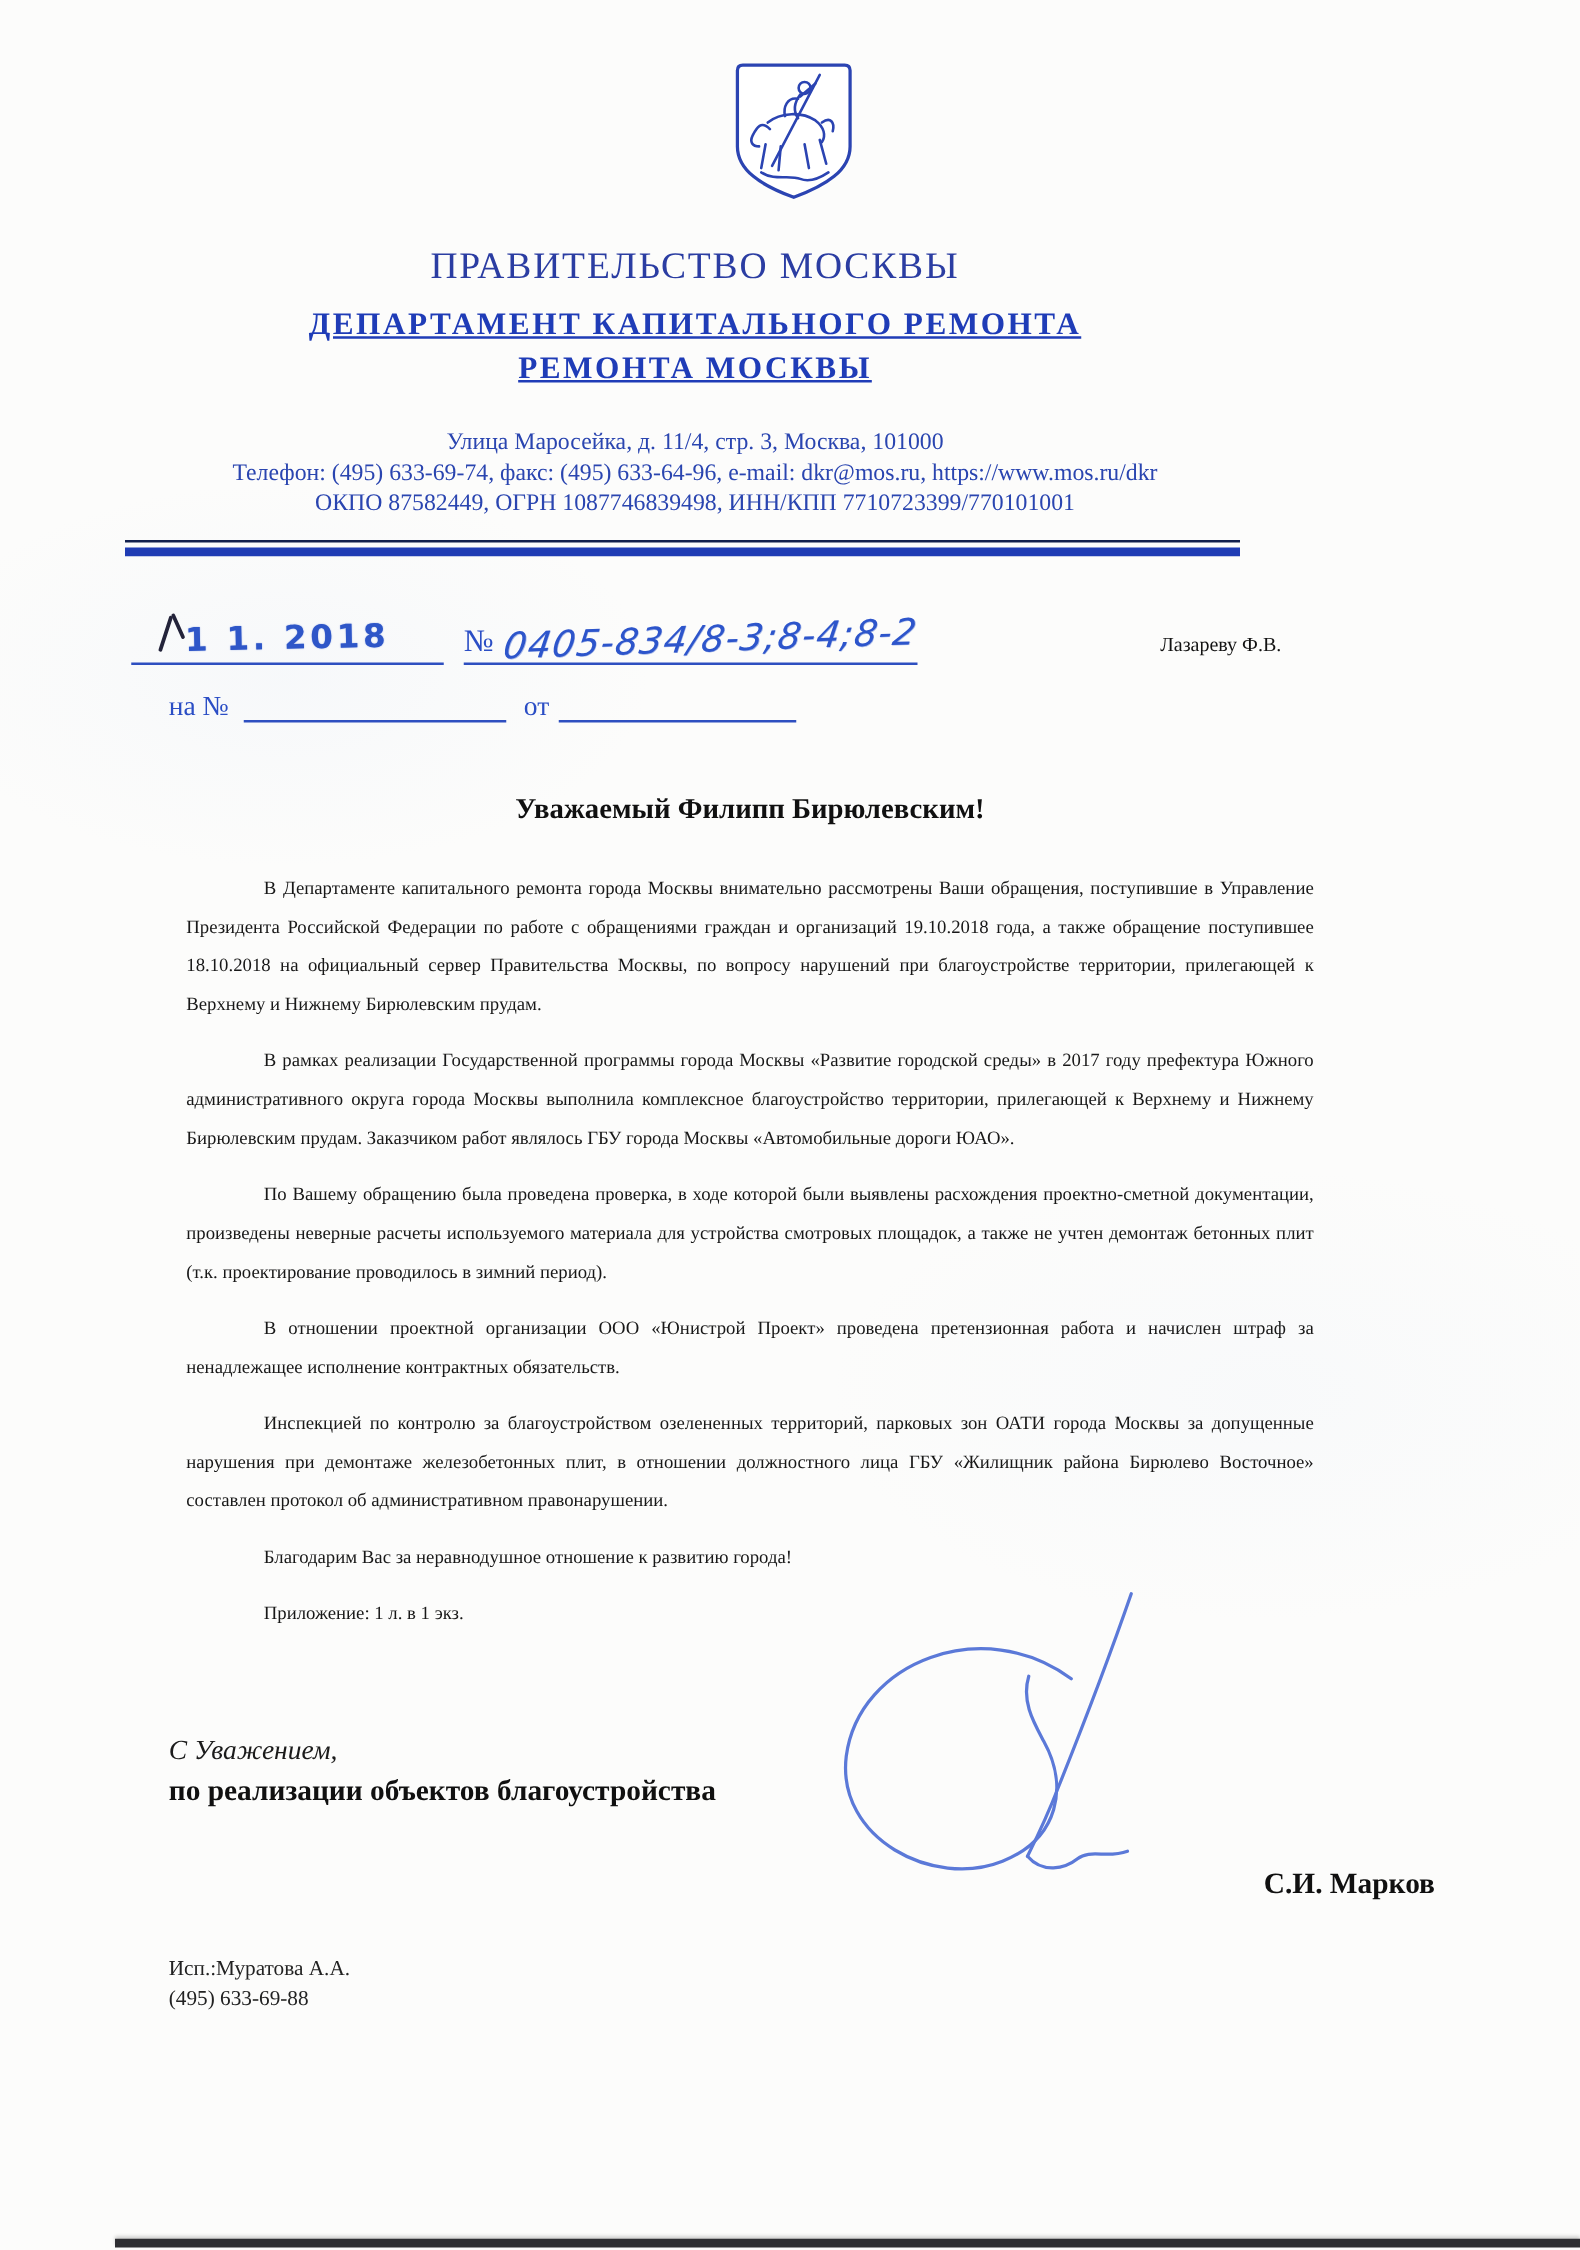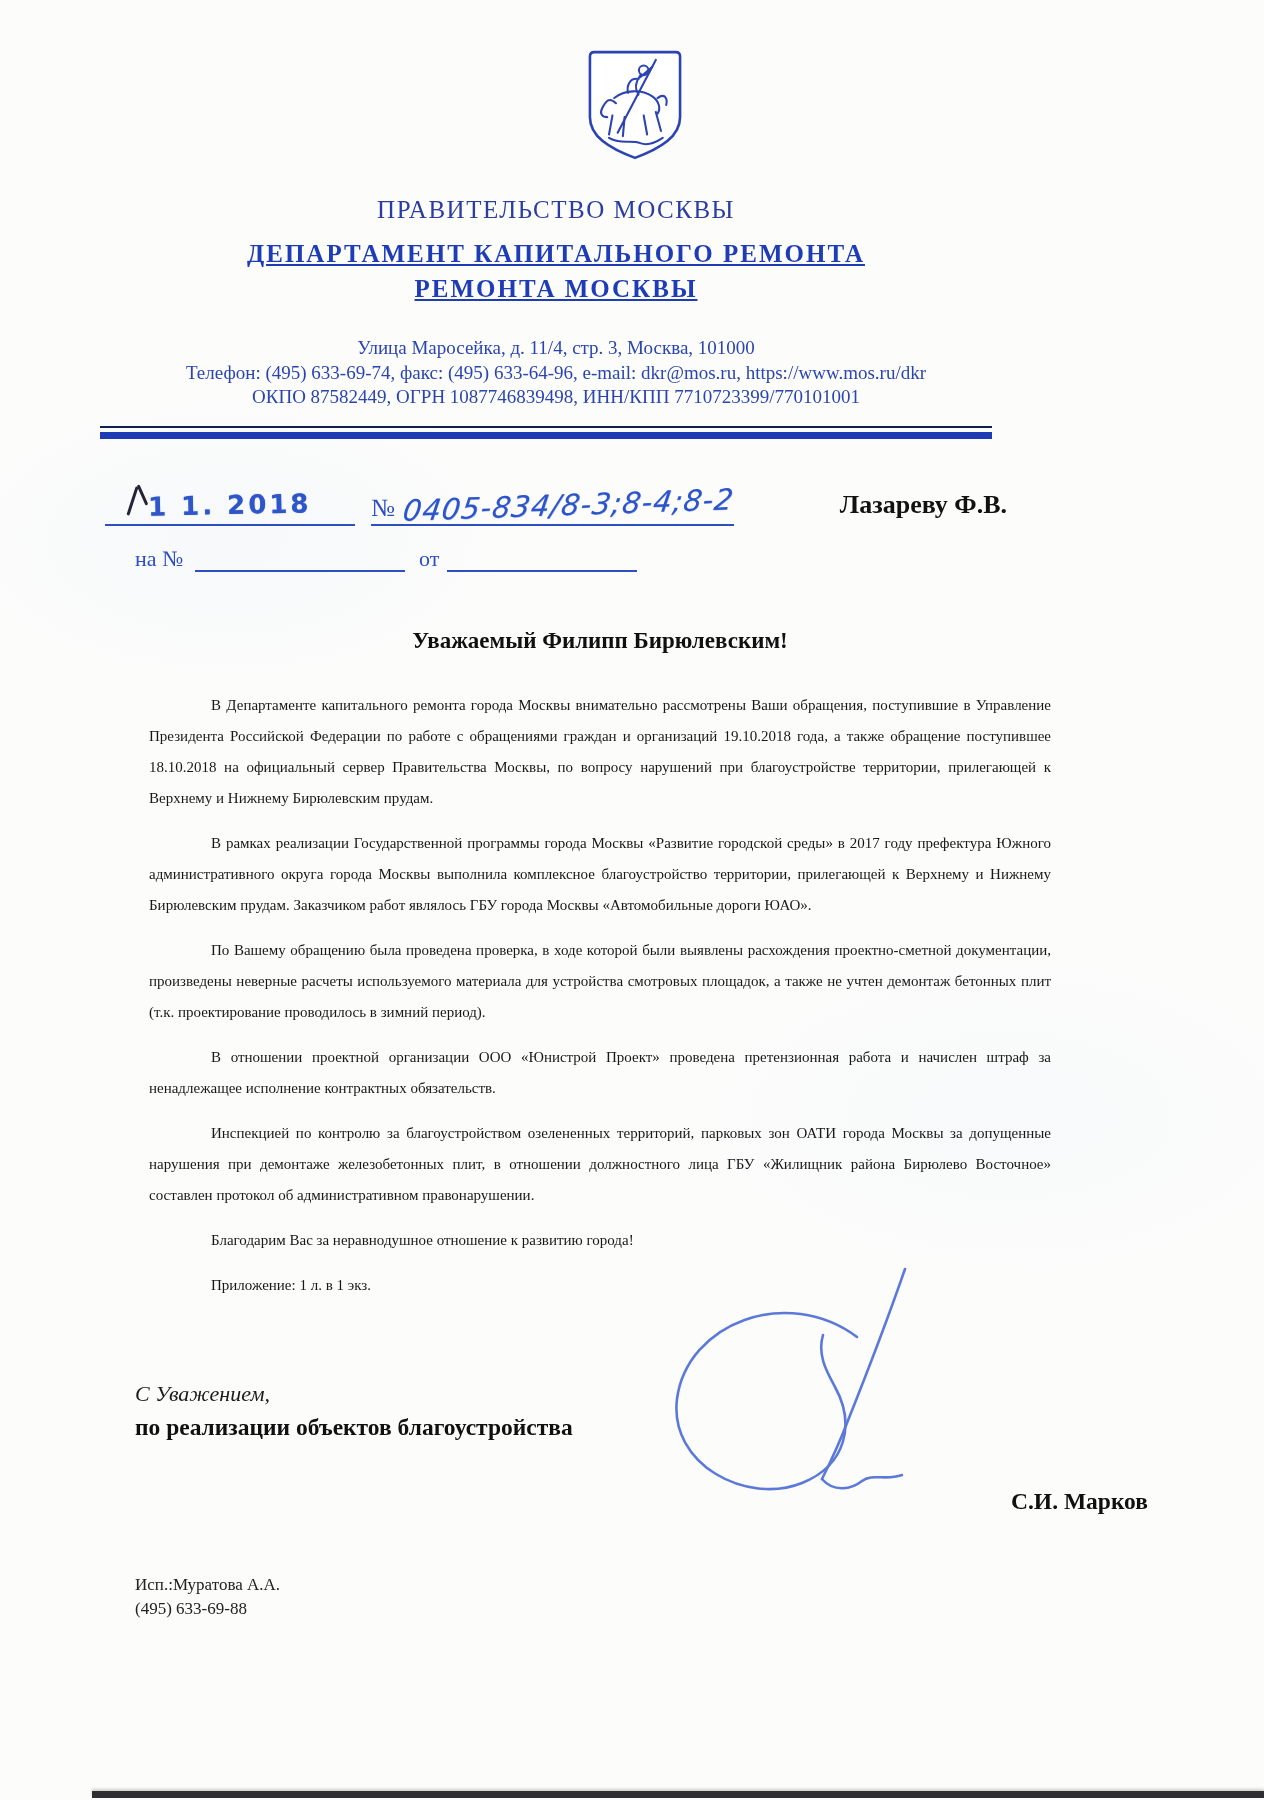--- a/index.html
+++ b/index.html
@@ -14,60 +14,60 @@
     overflow:hidden;
     font-family:"Liberation Serif","DejaVu Serif",serif;
     color:#161616;
   }
   .content{position:relative;margin:0 135px 0 135px;width:930px;}
 
   
   .crest-wrap{padding-top:44px;text-align:center;height:124px;}
   .crest-wrap svg{display:inline-block;margin-left:6px;}
   .lh{ text-align:center; margin-right:88px; }
-  .gov{ margin-top:28px; font-size:25px; letter-spacing:1.5px; color:#2b3da2; }
+  .gov{ margin-top:28px; font-size:30px; letter-spacing:1.5px; color:#2b3da2; }
   .dept{ margin-top:12px; font-size:25px; font-weight:bold; letter-spacing:2px; color:#1f3cb7; line-height:35px;text-decoration:underline;}
   .addr-block{ margin-top:30px; font-size:19px; line-height:24.5px; color:#2a45b0;}
 
   
   .rule{ position:relative; margin:16px 0 0 -35px; width:892px; height:14px; border-top:2.5px solid #12204e;}
   .rule::after{content:"";position:absolute;left:0;right:0;top:4px;height:7px;background:#1f3cb4;}
 
   
   .ref-row{ display:flex; align-items:flex-end; margin-top:26px; height:58px;}
   .date-field{ position:relative; margin-left:-30px; width:250px; border-bottom:2.5px solid #2e4fc0; text-align:center; padding-bottom:4px;}
   .date-stamp{ display:inline-block; font-family:"DejaVu Sans",sans-serif; font-weight:bold; font-size:26px; letter-spacing:3px; color:#2e56c8; transform:rotate(-1.2deg); text-shadow:0 0 1px rgba(46,86,200,.65);}
   .pen-mark{ position:absolute; left:18px; top:-8px; width:44px; height:40px; pointer-events:none;}
   .pen-mark::before{content:"";position:absolute;left:8px;top:4px;width:3px;height:30px;background:#23233a;transform:rotate(18deg);border-radius:2px;}
   .pen-mark::after{content:"";position:absolute;left:18px;top:2px;width:3px;height:22px;background:#23233a;transform:rotate(-24deg);border-radius:2px;}
   .no-field{ margin-left:16px; display:flex; align-items:flex-end; border-bottom:2.5px solid #2e4fc0; min-width:350px; padding-bottom:2px;}
   .no-label{ font-size:25px; color:#2b4ec5; font-family:"Liberation Serif",serif;}
   .no-value{ margin-left:8px; font-family:"DejaVu Sans",sans-serif; font-style:italic; font-size:29px; color:#2d55cb; transform:rotate(-2deg) skewX(-10deg); letter-spacing:1px; white-space:nowrap; text-shadow:.5px .5px 0 rgba(45,85,203,.4);}
-  .addressee{ margin-left:auto; margin-right:58px; font-size:26px; font-weight:bold; color:#121212; padding-bottom:6px;}
+  .addressee{ margin-left:auto; margin-right:40px; font-size:16px; font-weight:normal; color:#121212; padding-bottom:6px;}
 
   .reply-row{ margin-top:20px; font-size:22px; color:#2b4ec5; display:flex; align-items:flex-end;}
   .blank{ display:inline-block; border-bottom:2.5px solid #2e4fc0; height:24px;}
   .blank.b1{ width:210px; margin:0 14px 0 12px;}
   .blank.b2{ width:190px; margin-left:8px;}
 
   
   .salutation{ margin-top:56px; text-align:center; font-size:23px; font-weight:bold; color:#101010;}
   .bodytext{ margin-top:36px;}
   .bodytext p, .plainline{ margin:14px; font-size:15px; line-height:31px; text-indent:62px; color:#181818;}
   .bodytext p{ text-align:justify;}
 
   
   .sig-block{ position:relative; margin-top:78px; height:158px;}
   .regards{ font-style:italic; font-size:22px; line-height:30px; color:#1b1b1b;}
   .sig-title{ font-size:23.5px; font-weight:bold; line-height:37px; color:#101010;}
   .sig-name{ position:absolute; left:876px; bottom:22px; font-size:23.5px; font-weight:bold; white-space:nowrap; color:#101010;}
   .sig-svg{ position:absolute; left:470px; top:-128px; pointer-events:none;}
 
   
-  .footer{ margin-top:36px; font-size:17px; line-height:24px; color:#222; font-family:"Liberation Serif",serif;}
+  .footer{ margin-top:20px; font-size:17px; line-height:24px; color:#222; font-family:"Liberation Serif",serif;}
 
   .scan-bar{ position:absolute; left:92px; right:0; bottom:2px; height:7px; background:#2e2e32; box-shadow:0 -2px 3px rgba(0,0,0,.18);}
 </style>
 </head>
 <body>
 
 <div class="sheet">
 
   <div class="crest-wrap">
     <svg width="104" height="122" viewBox="0 0 120 132">

